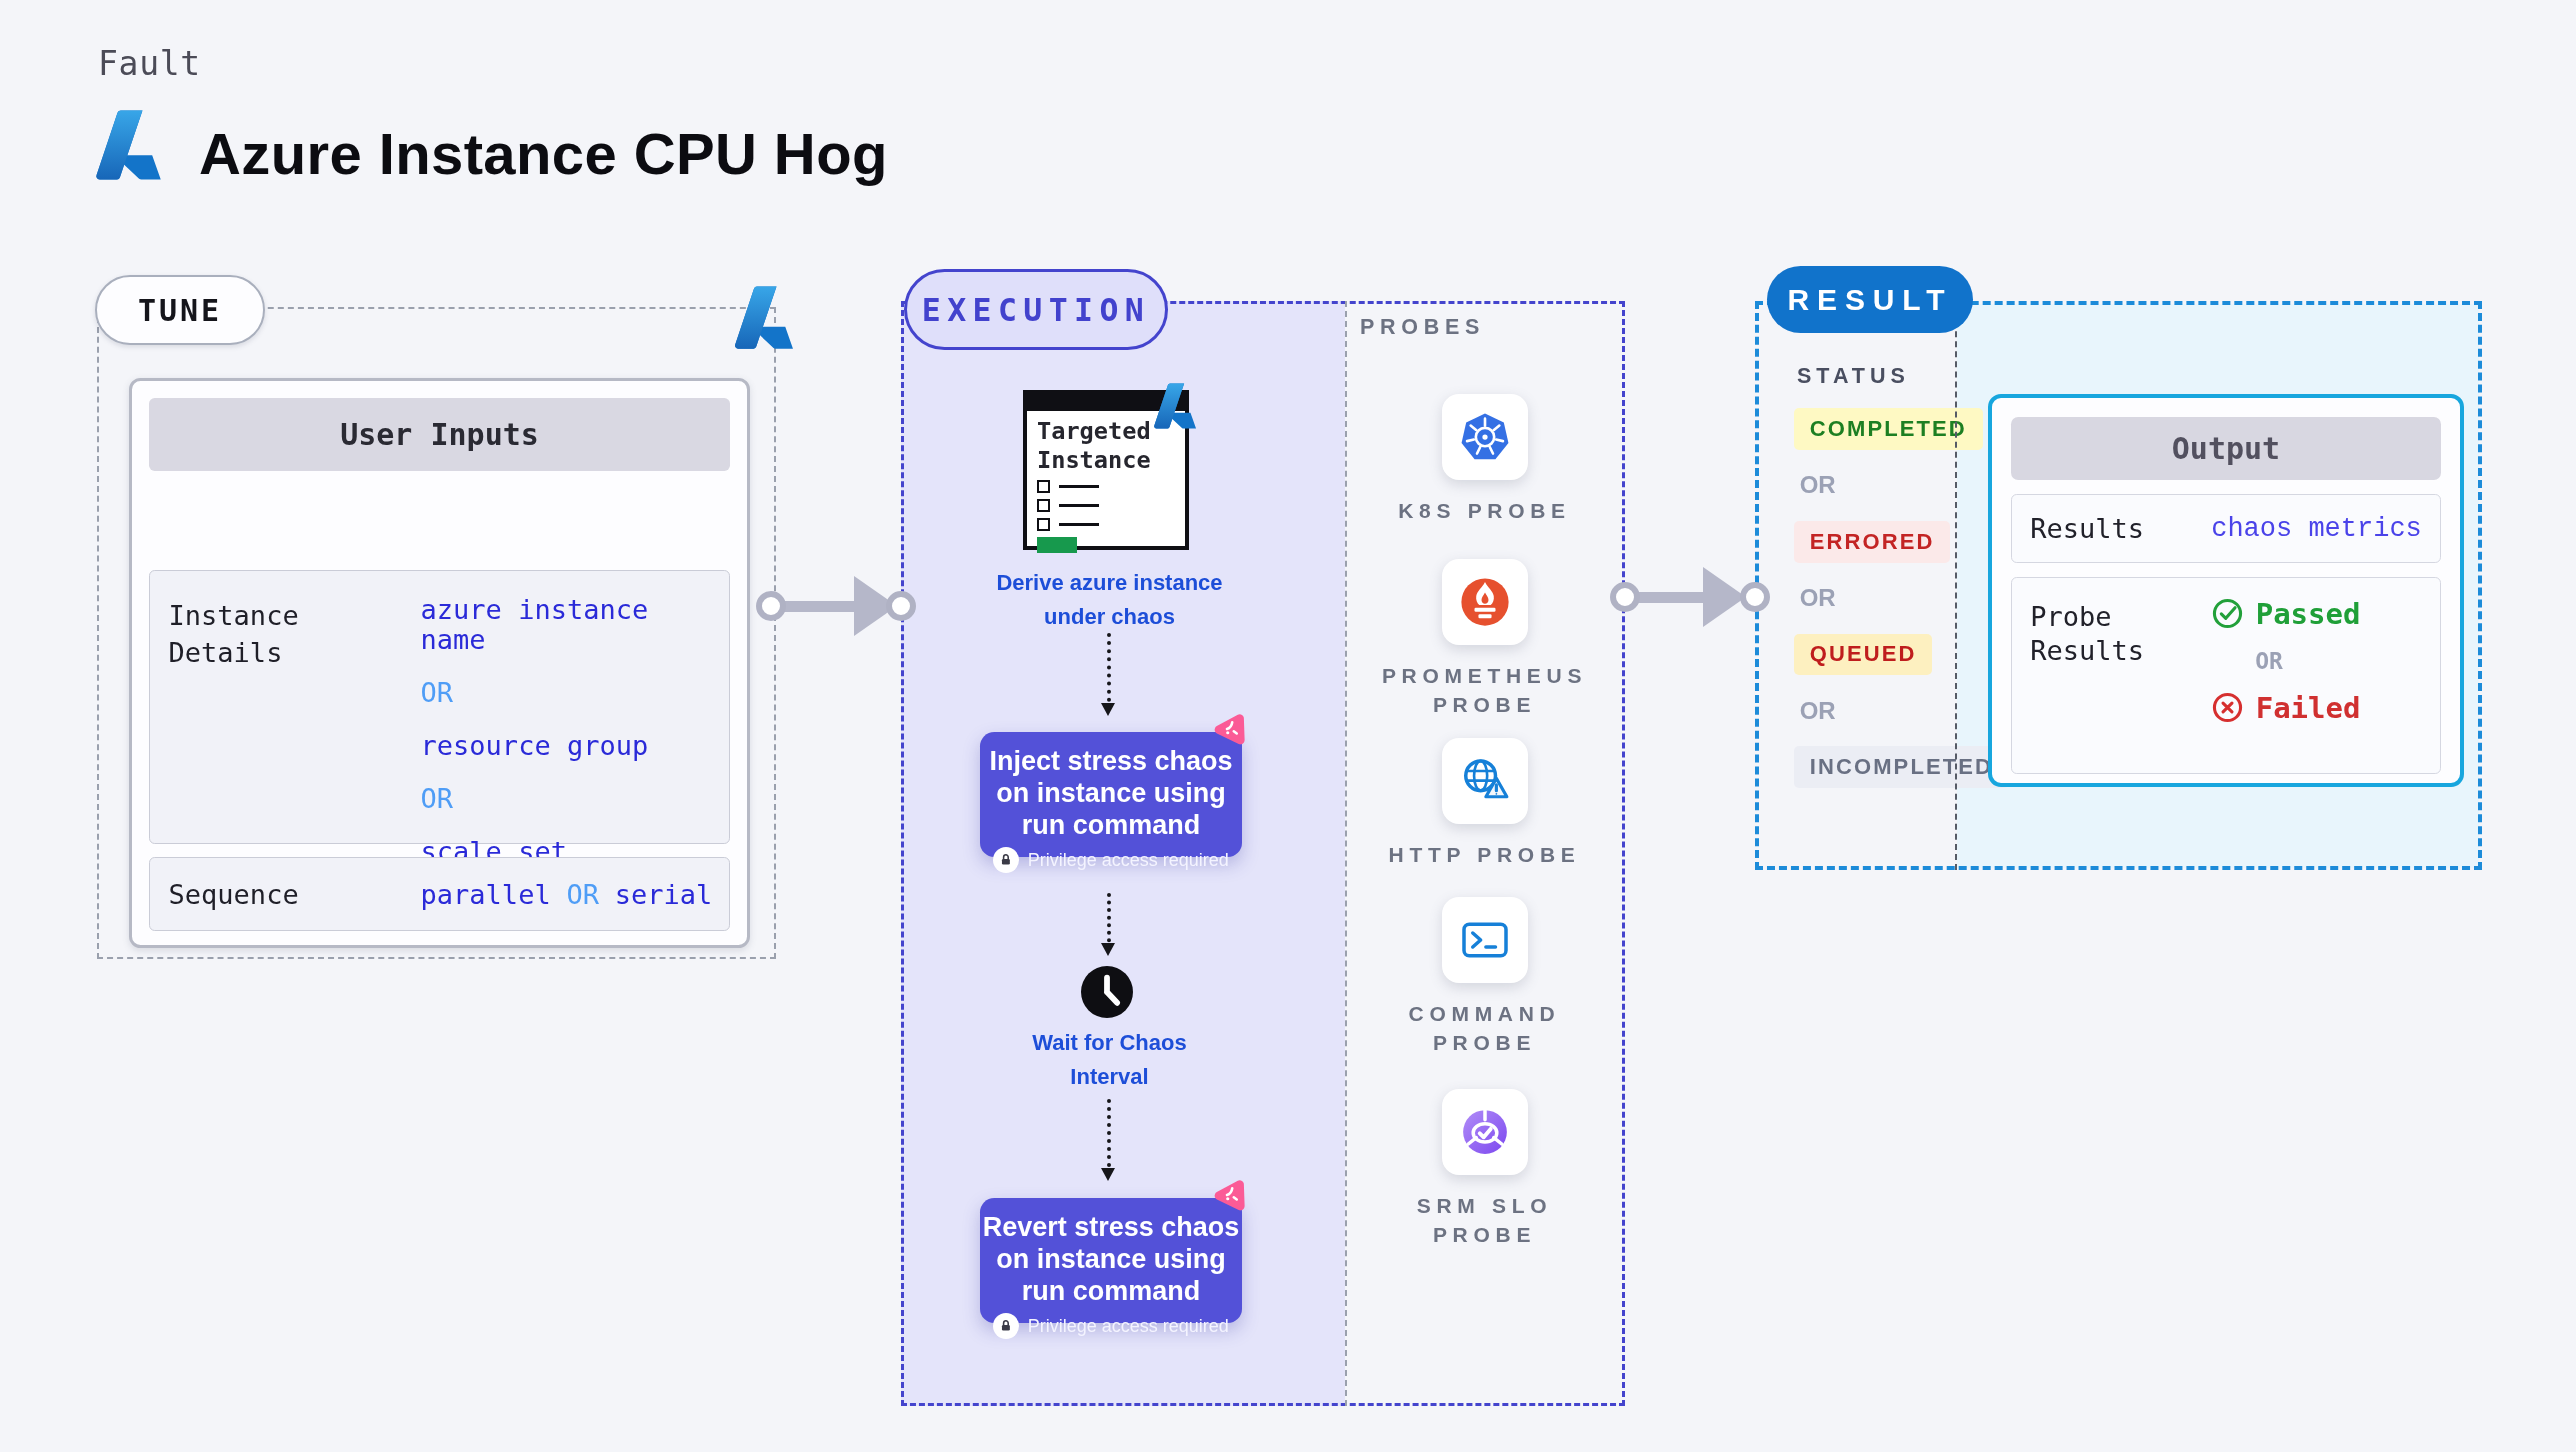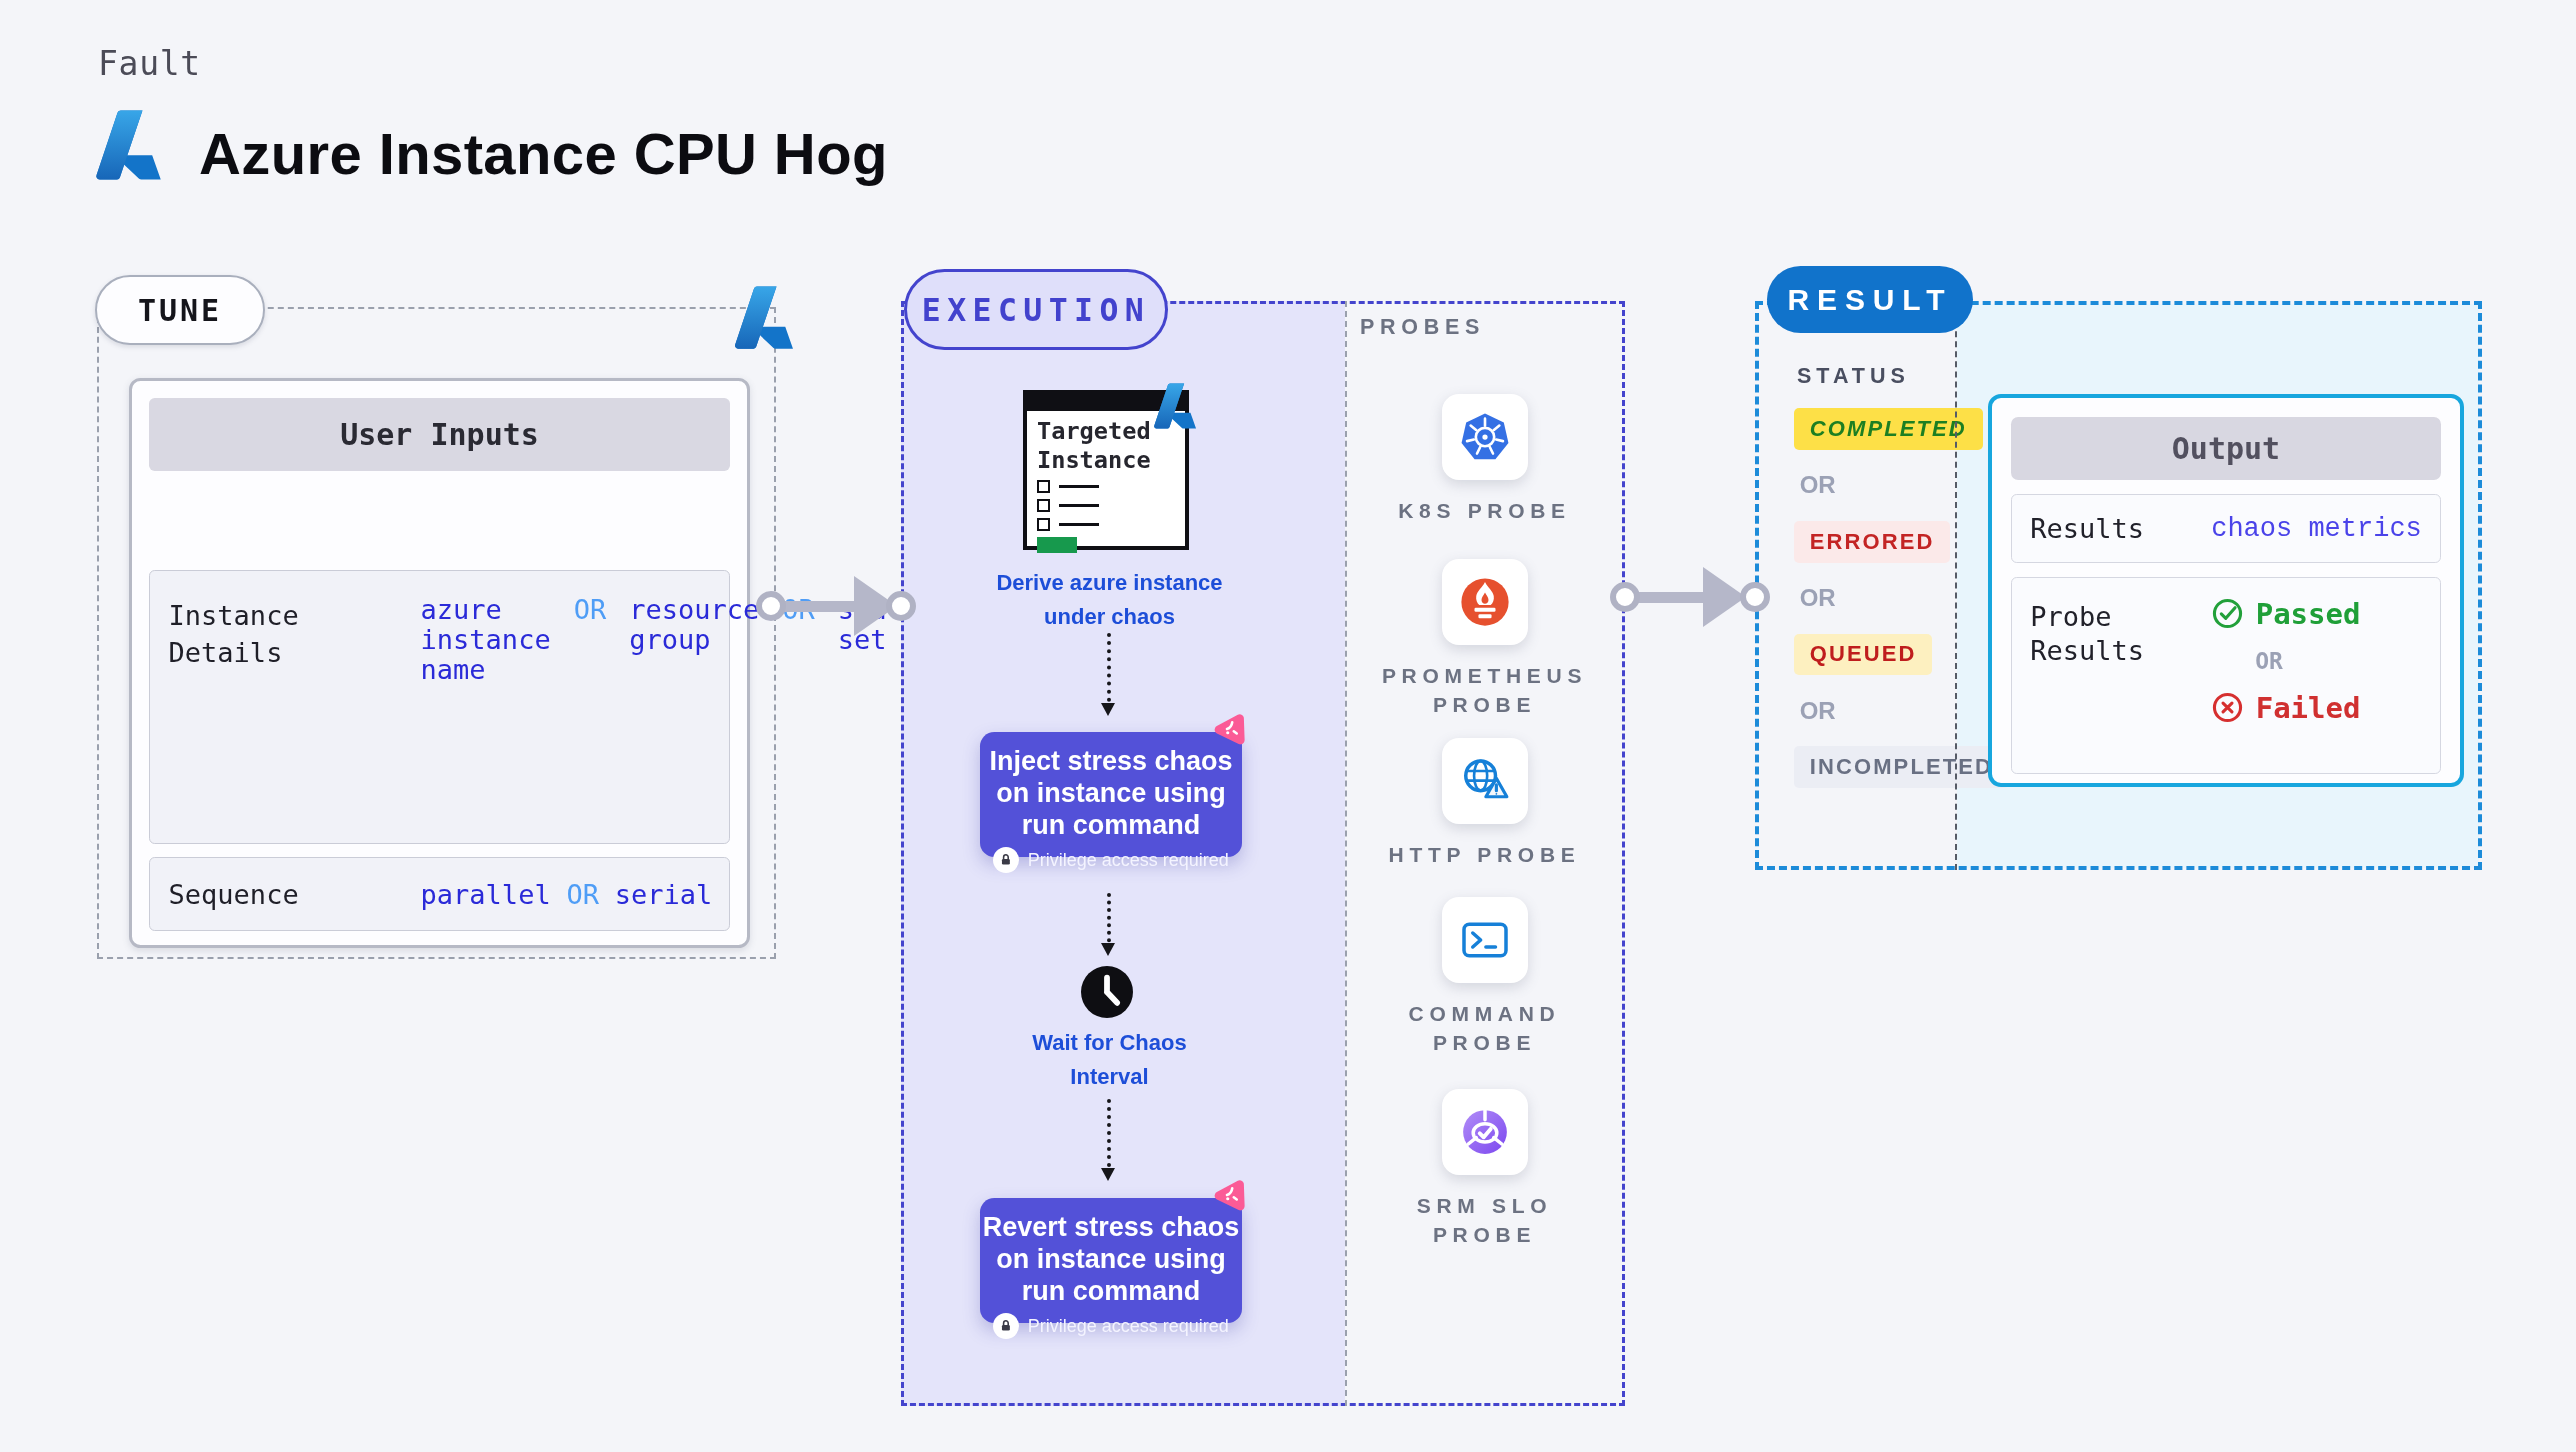--- a/index.html
+++ b/index.html
@@ -38,21 +38,21 @@
   .ui-row{position:absolute;left:17px;right:17px;background:#f1f2f8;border:1.4px solid #caccd7;border-radius:5.7px;
           display:flex;font-size:27px;}
   .ui-row-label{flex:0 0 252px;padding-left:18.6px;color:#1f1f28;}
   .ui-row-1{top:105px;height:70px;align-items:center;}
   .ui-row-2{top:189px;height:272px;align-items:flex-start;}
   .ui-row-2 .ui-row-label{padding-top:26px;line-height:37px;}
   .ui-row-3{top:476px;height:72px;align-items:center;}
   .seg-value{color:var(--c-value);}
   .seg-or{color:var(--c-or);}
   .seg-inline .seg{margin-right:15.8px;}
-  .seg-stack{display:flex;flex-direction:row;gap:23px;padding-top:24px;line-height:30px;}
+  .seg-stack{display:flex;flex-direction:column;gap:23px;padding-top:24px;line-height:30px;}
 
   
   .dot{width:30px;height:30px;border-radius:50%;background:#fff;border:6.4px solid #b0b2c4;
        box-sizing:border-box;z-index:7;}
   .shaft{height:10.7px;background:var(--c-arrow);z-index:6;}
   .ahead{width:0;height:0;border-top:30px solid transparent;border-bottom:30px solid transparent;
          border-left:43px solid var(--c-arrow);z-index:6;}
 
   
   .exec-fill{left:901px;top:301px;width:444px;height:1105px;background:var(--c-lavender);}
@@ -101,21 +101,21 @@
   .probe-0{top:394px;} .probe-1{top:559px;} .probe-2{top:738px;} .probe-3{top:897px;} .probe-4{top:1089px;}
 
   
   .result-box{left:1755px;top:301px;width:727px;height:569px;border:4.3px dashed var(--c-resultborder);box-sizing:border-box;}
   .result-fill{left:1957px;top:304px;width:522px;height:564px;background:var(--c-cyanfill);}
   .result-divider{left:1955px;top:301px;height:569px;width:0;border-left:2.1px dashed #565b66;z-index:2;}
   .status-title{left:1797px;top:364px;font-size:21.5px;font-weight:700;letter-spacing:5px;color:#494e60;}
   .status-list{left:1794px;top:408px;width:172px;}
   .status-badge{display:inline-block;padding:7.9px 15.8px;border-radius:5px;font-size:22px;font-weight:700;
                 letter-spacing:2.1px;white-space:nowrap;}
-  .k-completed{background:#fde047;color:#1d7f22;font-style:italic;}
+  .k-completed{background:#fef9c3;color:#1d7f22;}
   .k-errored{background:#fbe9e9;color:#c32424;}
   .k-queued{background:#fdf0c0;color:#bf1d1d;}
   .k-incompleted{background:#ebedf4;color:#697083;}
   .k-or{font-size:24px;font-weight:700;color:#9ba1b5;padding-left:5.7px;}
   .status-item{margin-bottom:21.5px;}
 
   .output-card{left:1988px;top:394px;width:476px;height:393px;background:#fdfdff;border:4.3px solid var(--c-outputborder);
                border-radius:13px;box-sizing:border-box;z-index:3;}
   .output-head{position:absolute;left:18.6px;right:18.6px;top:18.6px;height:63px;background:#d8d7e1;border-radius:7.2px;
                display:flex;align-items:center;justify-content:center;font-size:30px;font-weight:700;color:#52505f;}

